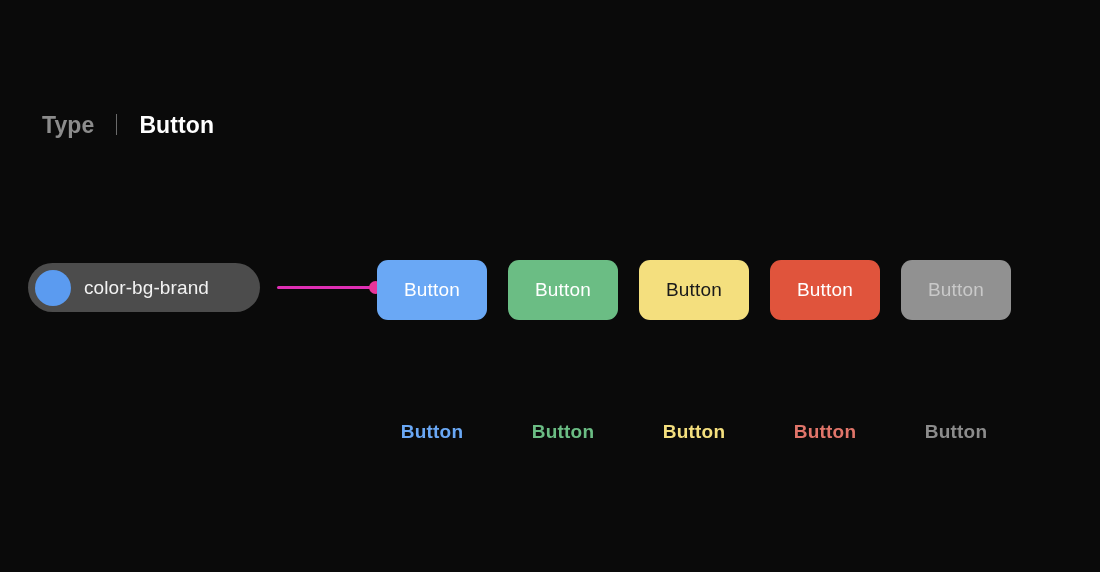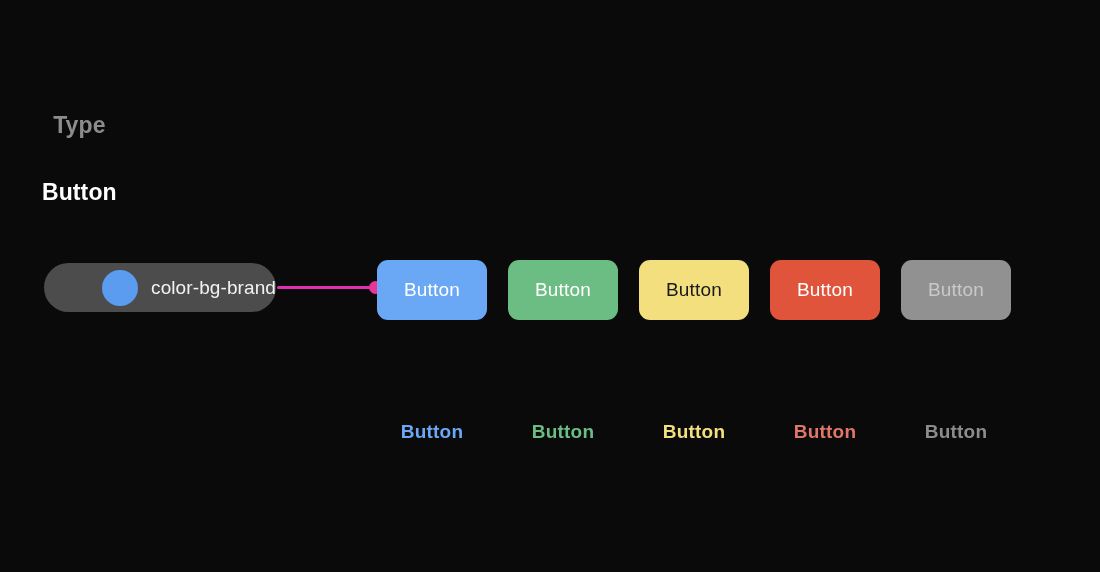--- a/index.html
+++ b/index.html
@@ -15,24 +15,22 @@
     position: relative;
     -webkit-font-smoothing: antialiased;
   }
 
   
   .header {
     position: absolute;
     left: 42px;
     top: 114px;
     display: flex;
-    align-items: center;
     gap: 22px;
     height: 34px;
-    flex-direction: column;
   }
   .header-type {
     font-size: 23px;
     font-weight: bold;
     color: #8c8c8c;
     letter-spacing: 0.1px;
     line-height: 1;
   }
   .header-divider {
     width: 1px;
@@ -52,31 +50,30 @@
     position: absolute;
     left: 0;
     top: 0;
     width: 1100px;
     height: 572px;
   }
 
   
   .token-pill {
     position: absolute;
-    left: 44px;
+    left: 28px;
     top: 263px;
     width: 232px;
     height: 49px;
     background: #4c4c4c;
     border-radius: 25px;
     display: flex;
     align-items: center;
     box-sizing: border-box;
     padding-left: 7px;
-    justify-content: flex-end;
   }
   .token-swatch {
     width: 36px;
     height: 36px;
     border-radius: 50%;
     background: #5b9bf0;
     flex: 0 0 auto;
   }
   .token-label {
     margin-left: 13px;

